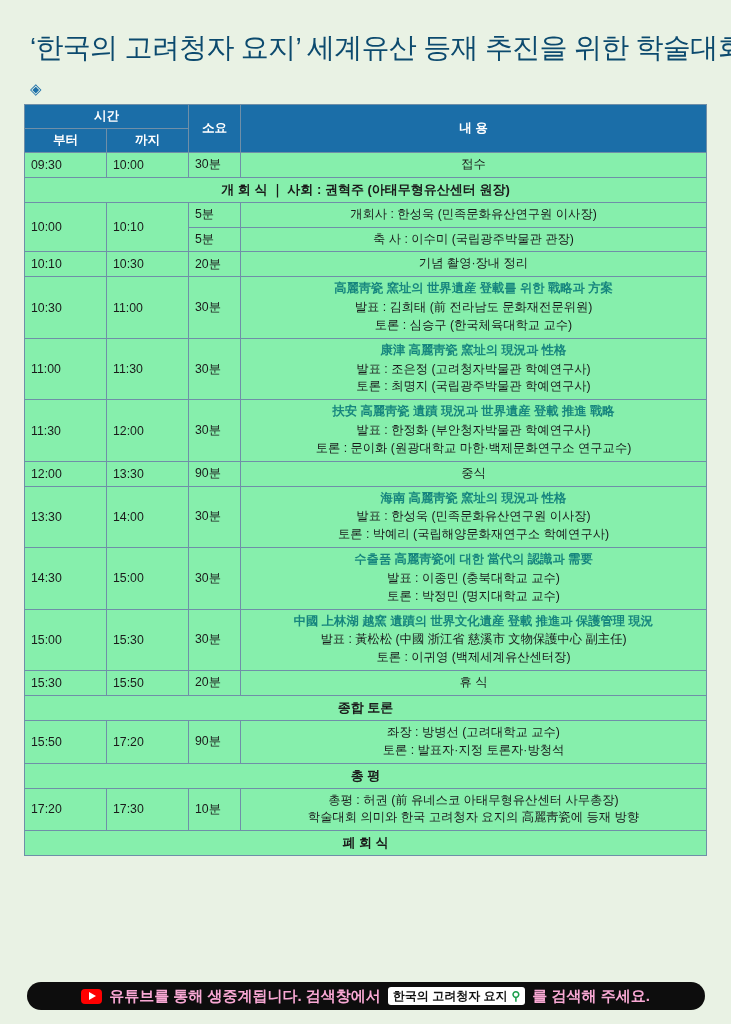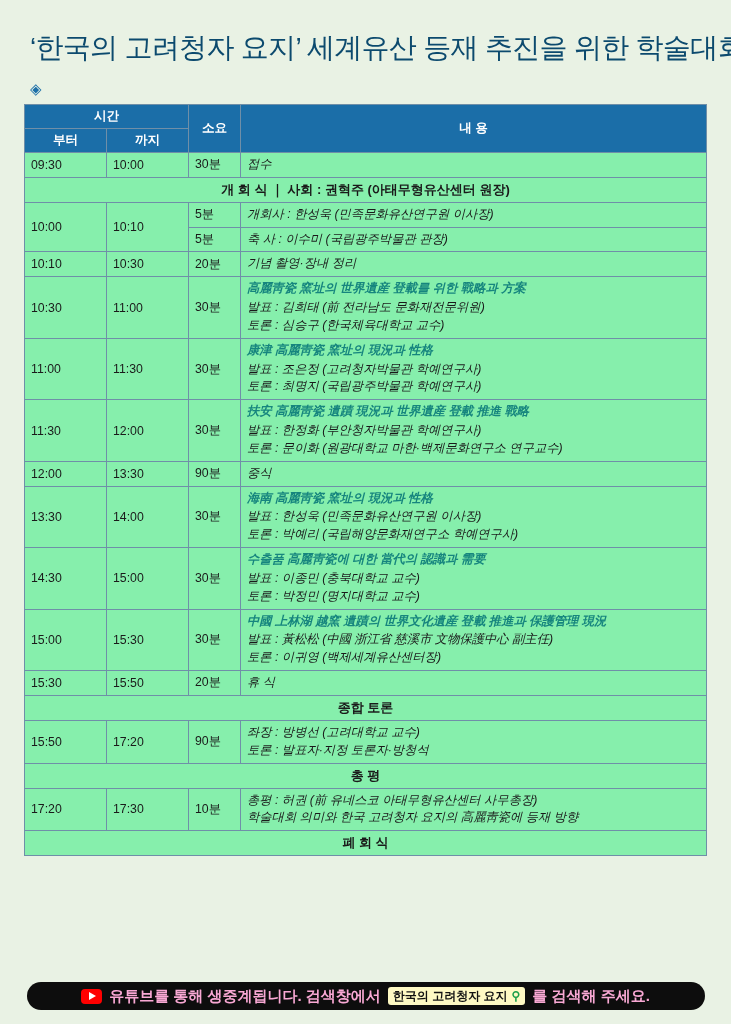--- a/index.html
+++ b/index.html
@@ -65,23 +65,22 @@
     color: #ffffff;
     font-weight: bold;
     text-align: center;
     font-size: 12.6px;
     padding: 5px 4px;
   }
   .col-from, .col-to, .col-dur {
     white-space: nowrap;
   }
   .cell-content {
-    text-align: left;
+    text-align: center;
     line-height: 1.45;
-    font-style: italic;
   }
   .center-bold {
     text-align: center;
     font-weight: bold;
     font-size: 13px;
     padding: 5px 4px;
   }
   .topic {
     color: #16857e;
     font-weight: bold;
@@ -124,21 +123,21 @@
     border-top: 4px solid transparent;
     border-bottom: 4px solid transparent;
   }
   .footer-text {
     color: #f9a8d4;
     font-size: 15px;
     font-weight: bold;
     white-space: nowrap;
   }
   .search-pill {
-    background: #fef9c3;
+    background: #ffffff;
     border-radius: 3px;
     height: 18px;
     display: flex;
     align-items: center;
     gap: 4px;
     padding: 0 5px;
   }
   .search-keyword {
     color: #111111;
     font-size: 12px;

